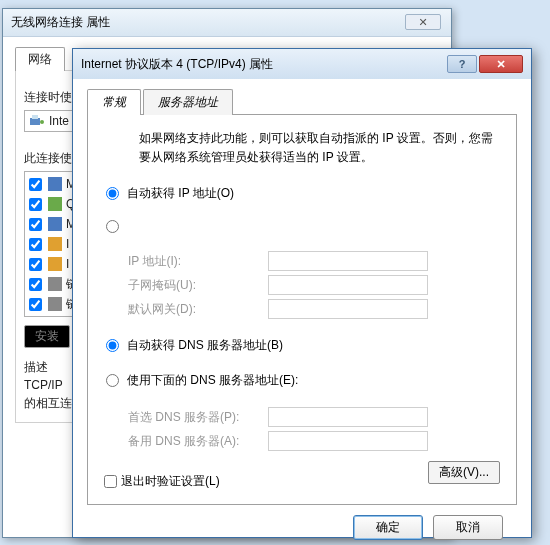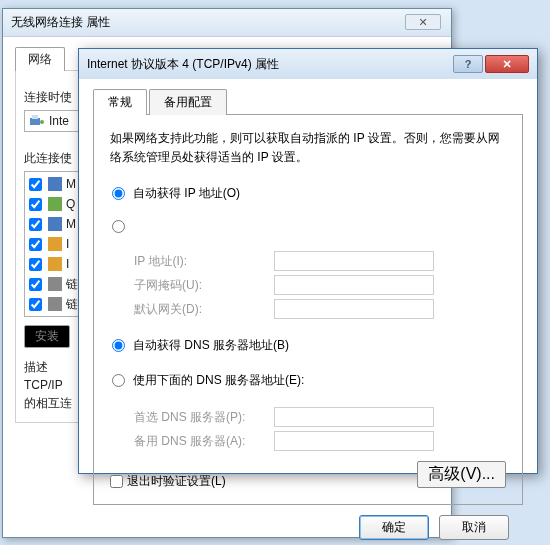--- a/index.html
+++ b/index.html
@@ -29,52 +29,52 @@
 .back-icon { width: 16px; height: 16px; margin-right: 4px; }
 .checklist { margin-top: 4px; }
 .check-row { display: flex; align-items: center; height: 20px; gap: 4px; }
 .check-row input { margin: 0 2px; }
 .check-row .row-icon { width: 14px; height: 14px; }
 .install-btn { margin-top: 8px; padding: 2px 10px; font-size: 12px; background: #000000; border: 1px solid #a0a0a0; border-radius: 2px; color: #888; }
 .desc { margin-top: 10px; line-height: 1.5; }
 
 
 .win-front {
-  position: absolute; top: 48px; left: 78px; width: 460px; height: 426px;
+  position: absolute; top: 48px; left: 72px; width: 460px; height: 490px;
   background: #fff; border: 1px solid #3a6ea5;
   box-shadow: 3px 3px 12px rgba(0,0,0,0.4);
 }
 .front-titlebar {
   background: linear-gradient(#e8f1fa, #cfe0f1); height: 30px;
   display: flex; align-items: center; padding: 0 8px; font-size: 12px;
   position: relative;
 }
 .front-title { flex: 1; }
 .front-btns { display: flex; gap: 2px; }
 .front-btn { width: 30px; height: 18px; border-radius: 2px; display: flex; align-items: center; justify-content: center; font-size: 11px; }
 .help-btn { background: linear-gradient(#d8e6f4,#b8cee6); border: 1px solid #7a9ac0; color: #3a5a7a; font-weight: bold; }
 .close-btn { background: linear-gradient(#e9766f,#c8433c); border: 1px solid #a03028; color: #fff; width: 44px; font-weight: bold; }
 
 .front-body { padding: 10px 14px; font-size: 12px; }
 .tabs { display: flex; border-bottom: 1px solid #a0a0a0; }
-.tab { padding: 4px 14px; border: 1px solid #a0a0a0; border-bottom: none; background: #f4f4f4; margin-right: 2px; border-radius: 2px 2px 0 0; margin-bottom: -1px; }
+.tab { padding: 4px 14px; border: 1px solid #a0a0a0; border-bottom: none; background: #f4f4f4; margin-right: 2px; border-radius: 2px 2px 0 0; margin-bottom: -1px; font-style: italic; }
 .tab.active { background: #fff; position: relative; z-index: 1; }
 .tab-content { border: 1px solid #a0a0a0; border-top: none; padding: 14px 16px; }
-.intro { line-height: 1.6; margin-bottom: 14px; }
+.intro { line-height: 1.6; margin-bottom: 14px; margin-left: 35px; }
 
 .radio-row { display: flex; align-items: center; margin: 18px 0; gap: 4px; }
 .radio-row input { margin: 0 4px 0 2px; }
 
 .field-grid { margin: 4px 0 10px 24px; }
 .field-row { display: flex; align-items: center; margin: 4px 0; }
 .field-label { width: 140px; color: #999; }
 .ip-input { width: 160px; height: 20px; border: 1px solid #cfcfcf; background: #fff; }
 
 .check-line { display: flex; align-items: center; margin-top: 12px; gap: 4px; }
-.adv-btn { float: right; padding: 2px 10px; font-size: 16px; background: #f4f4f4; border: 1px solid #888; border-radius: 2px; }
+.adv-btn { float: right; padding: 2px 10px; font-size: 12px; background: #f4f4f4; border: 1px solid #888; border-radius: 2px; }
 .clearfix::after { content: ""; display: block; clear: both; }
 
 .footer-btns { display: flex; justify-content: flex-end; gap: 10px; padding: 10px 14px 0; }
 .footer-btn { padding: 3px 22px; font-size: 12px; border: 1px solid #888; border-radius: 3px; background: linear-gradient(#fefefe,#e8e8e8); }
 .footer-btn.primary { border: 1px solid #3a7ab8; box-shadow: 0 0 0 1px #8ec0ea inset; }
 
 svg { display: block; }
 </style>
 </head>
 <body>
@@ -178,21 +178,21 @@
   <div class="front-titlebar">
     <span class="front-title">Internet 协议版本 4 (TCP/IPv4) 属性</span>
     <div class="front-btns">
       <div class="front-btn help-btn">?</div>
       <div class="front-btn close-btn">✕</div>
     </div>
   </div>
   <div class="front-body">
     <div class="tabs">
       <div class="tab active">常规</div>
-      <div class="tab">备用配置</div>
+      <div class="tab">服务器地址</div>
     </div>
     <div class="tab-content">
       <div class="intro">如果网络支持此功能，则可以获取自动指派的 IP 设置。否则，您需要从网络系统管理员处获得适当的 IP 设置。</div>
 
       <div class="radio-row">
         <input type="radio" name="ip" checked="" style="">
         <span>自动获得 IP 地址(O)</span>
       </div>
       <div class="radio-row">
         <input type="radio" name="ip" style="">

